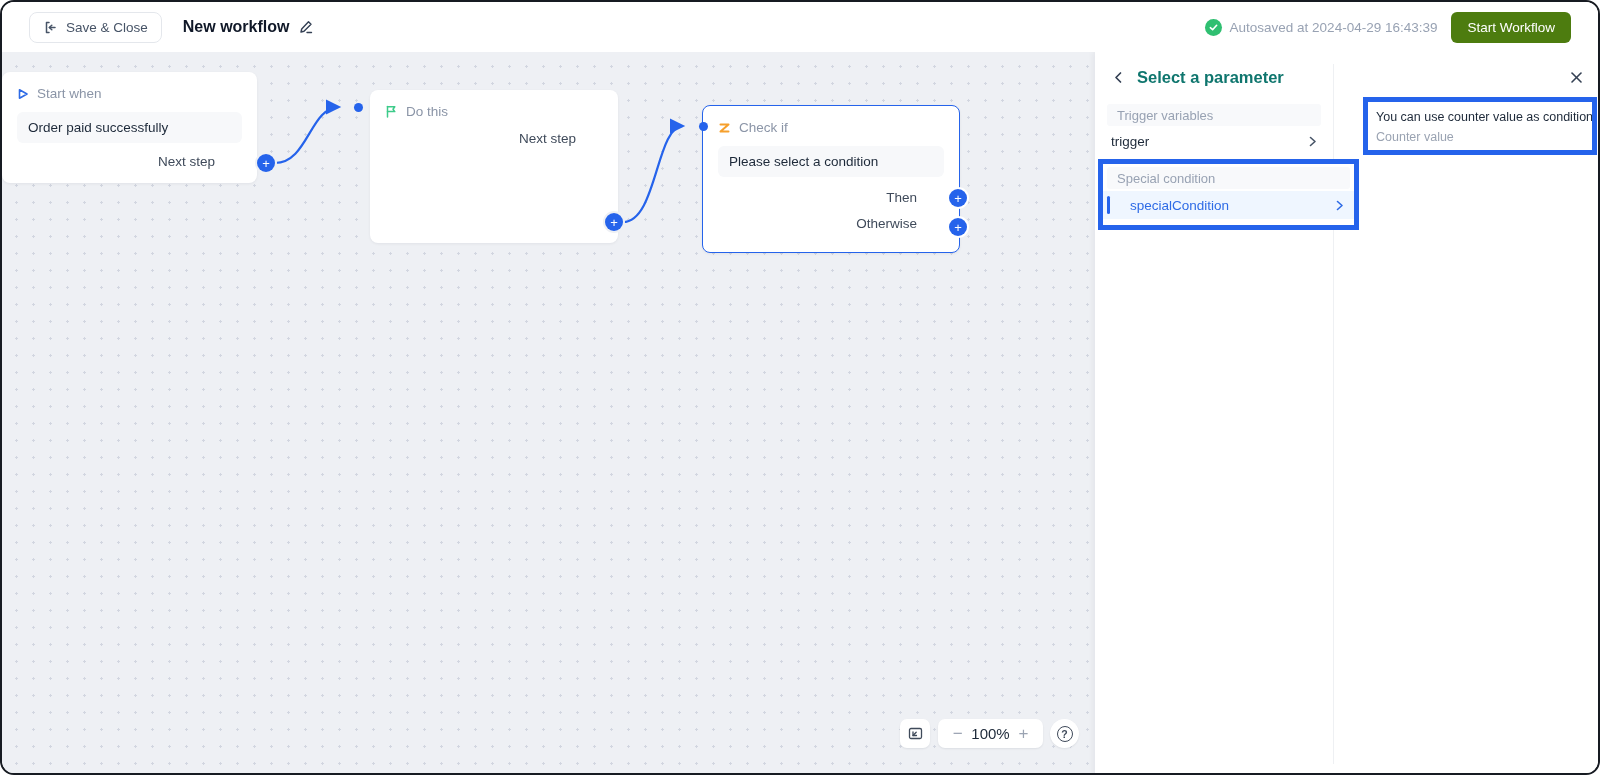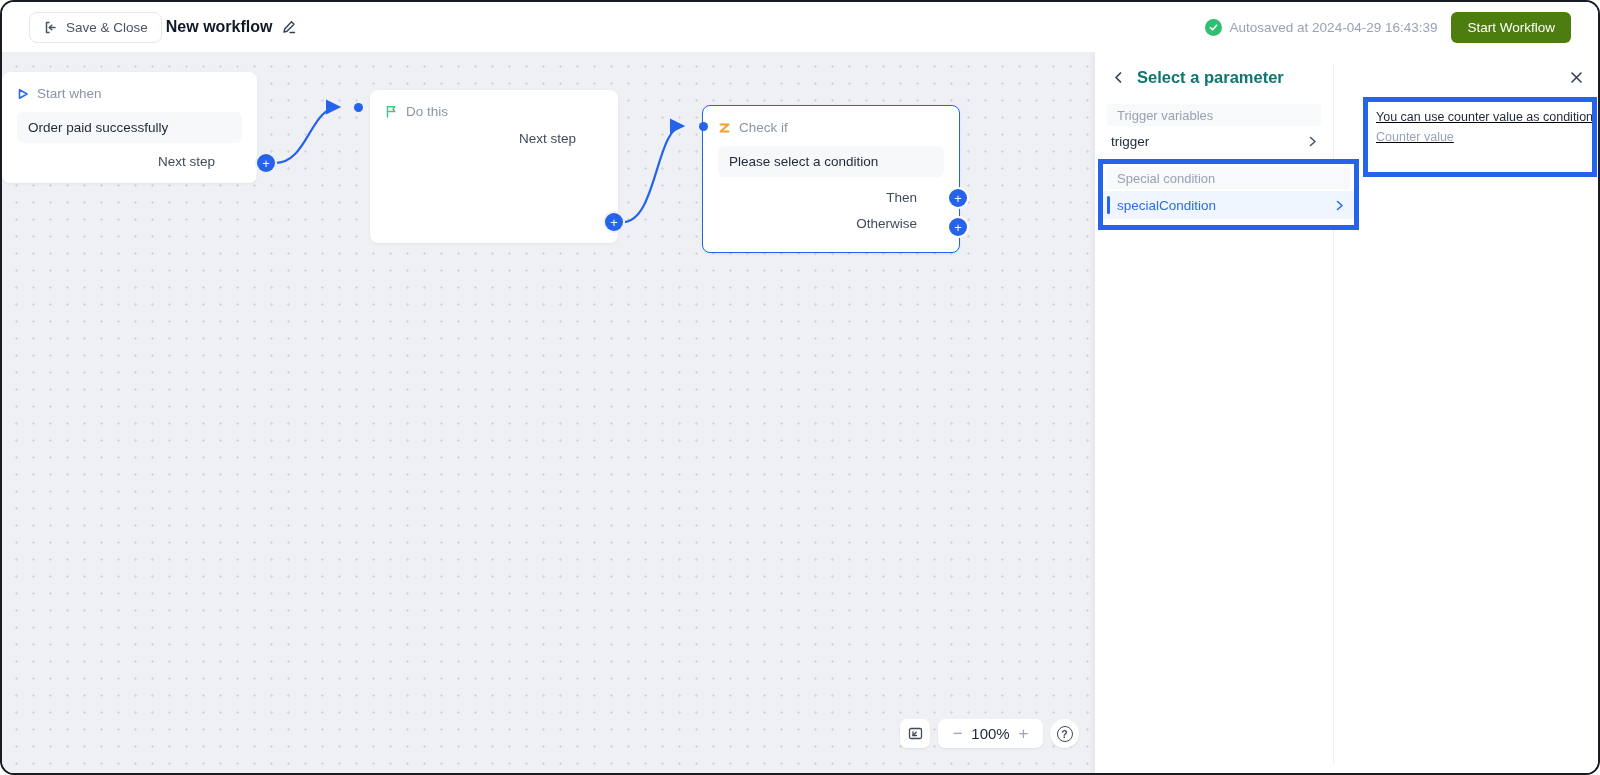--- a/index.html
+++ b/index.html
@@ -2,21 +2,21 @@
 <html><head>
 <meta charset="utf-8">
 <style>
   html,body{margin:0;padding:0;background:#ffffff;}
   *{box-sizing:border-box;font-family:"Liberation Sans","DejaVu Sans",sans-serif;}
   .screen{position:relative;width:1600px;height:775px;background:#fff;border:2px solid #171b22;border-radius:14px;overflow:hidden;}
 
   
   .topbar{position:absolute;left:0;top:0;width:100%;height:50px;background:#fff;display:flex;align-items:center;padding:0 27px;z-index:30;}
   .btn-savclose{display:flex;align-items:center;gap:8px;height:31px;padding:0 13px;background:#fff;border:1px solid #e4e7ec;border-radius:8px;color:#475467;font-size:13.5px;cursor:pointer;}
-  .wf-title{display:flex;align-items:center;gap:9px;margin-left:4px;font-size:16px;font-weight:700;color:#101828;}
+  .wf-title{display:flex;align-items:center;gap:9px;margin-left:21px;font-size:16px;font-weight:700;color:#101828;}
   .topbar-right{margin-left:auto;display:flex;align-items:center;gap:14px;}
   .autosave{display:flex;align-items:center;gap:8px;color:#98a2b3;font-size:13.5px;}
   .check-circle{width:17px;height:17px;border-radius:50%;background:#2fbf71;display:flex;align-items:center;justify-content:center;}
   .btn-start{height:31px;padding:0 16px;background:#4d7c0f;color:#fff;border:none;border-radius:6px;font-size:13.5px;font-weight:500;cursor:pointer;}
 
   
   .canvas{position:absolute;left:0;top:50px;width:1093px;height:725px;background:#eef0f4;background-image:radial-gradient(#d2d6e0 1.1px,transparent 1.3px);background-size:17px 17px;background-position:6px 6px;}
   .node{position:absolute;background:#fff;border-radius:8px;box-shadow:0 1px 3px rgba(16,24,40,.06);padding:14px 15px;}
   .node.selected{border:1.6px solid #2563eb;}
   .node-head{display:flex;align-items:center;gap:8px;color:#8b95a7;font-size:13.5px;margin-bottom:11px;}
@@ -43,24 +43,24 @@
   .panel-close{margin-left:auto;}
   .vdivider{position:absolute;left:238px;top:12px;width:1px;height:700px;background:#eef0f3;}
   .sec-band{background:#f8f9fb;color:#98a2b3;font-size:13px;padding:4px 10px;height:22px;display:flex;align-items:center;border-radius:3px;}
   .row-item{display:flex;align-items:center;height:27px;font-size:13.5px;color:#1d2939;padding:0 8px 0 10px;cursor:pointer;}
   .row-item .chev{margin-left:auto;}
   .trigger-band{position:absolute;left:12px;top:52px;width:214px;}
   .trigger-row{position:absolute;left:6px;top:76px;width:226px;}
   .hl-box{position:absolute;border:5px solid #2563eb;background:#fff;}
   .hl-special{left:3px;top:107px;width:261px;height:71px;padding:2px 0 0 0;}
   .hl-special .sec-band{margin:1px 4px 0 4px;}
-  .special-row{position:relative;background:#eff6ff;color:#2e6be6;margin-top:2px;padding-left:14px;height:28px;}
+  .special-row{position:relative;background:#eff6ff;color:#2e6be6;margin-top:2px;padding-left:27px;height:28px;}
   .special-row .lbar{position:absolute;left:4px;top:5px;width:3px;height:18px;border-radius:2px;background:#2563eb;}
   .special-row .chev{color:#2e6be6;}
-  .hl-callout{left:268px;top:45px;width:234px;height:80px;padding:8px 0 0 8px;overflow:hidden;text-decoration:underline;}
+  .hl-callout{left:268px;top:45px;width:234px;height:58px;padding:8px 0 0 8px;overflow:hidden;}
   .callout-title{font-size:12.5px;color:#1d2939;white-space:nowrap;}
   .callout-sub{font-size:12.5px;color:#9aa3b2;margin-top:6px;white-space:nowrap;}
 </style>
 </head>
 <body>
 
 <div class="screen">
 
   <header class="topbar">
     <button class="btn-savclose">

